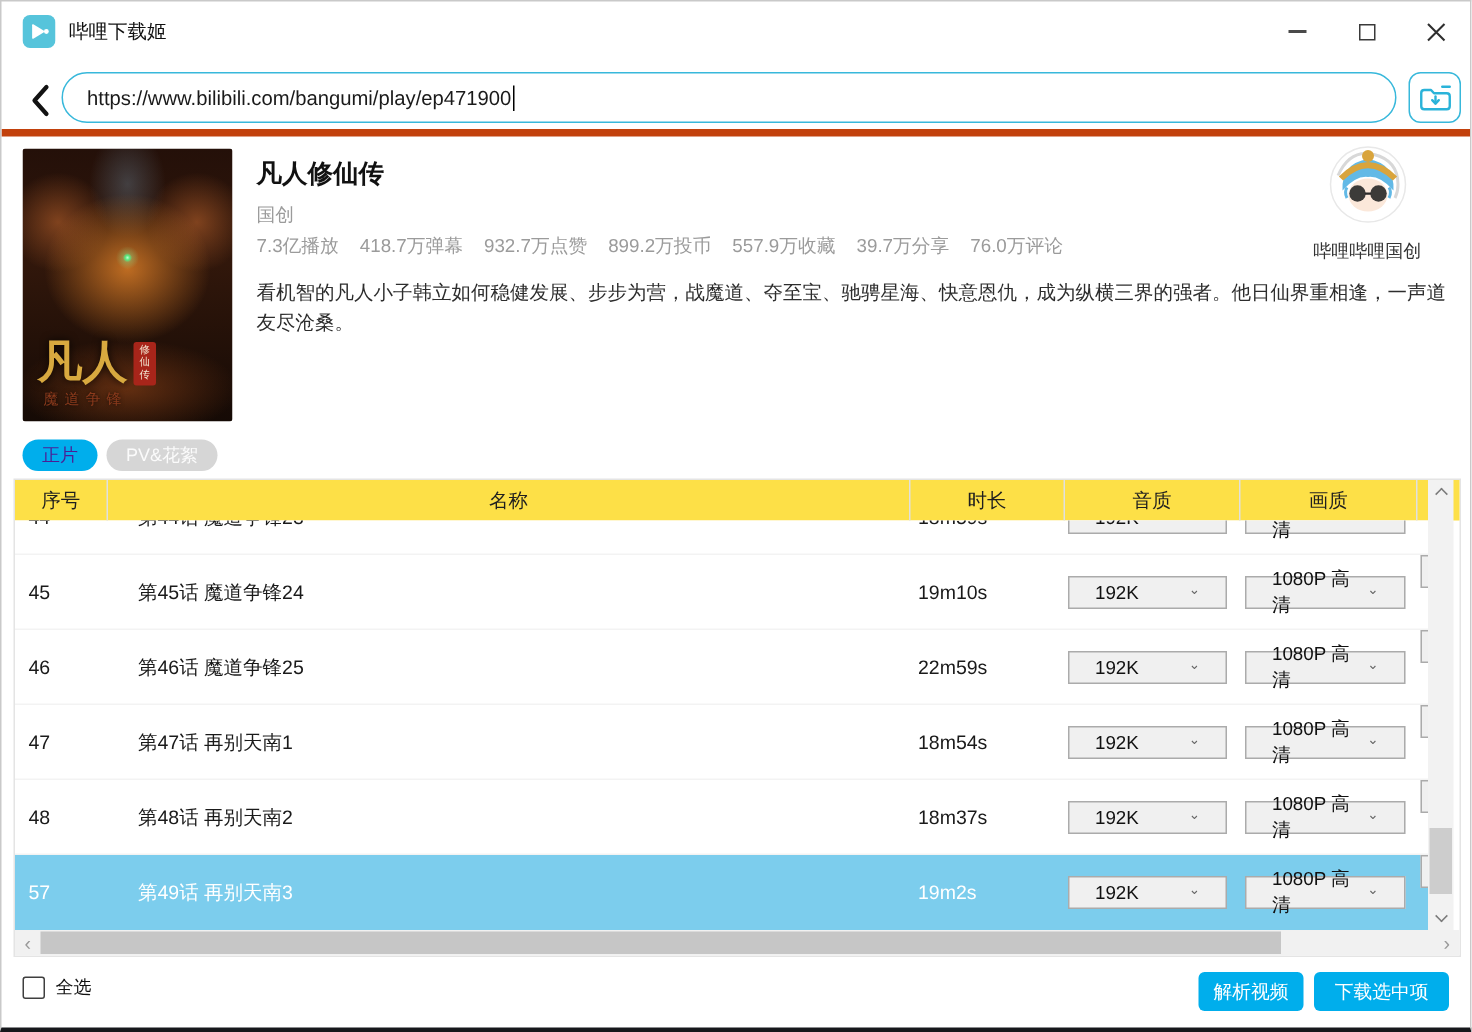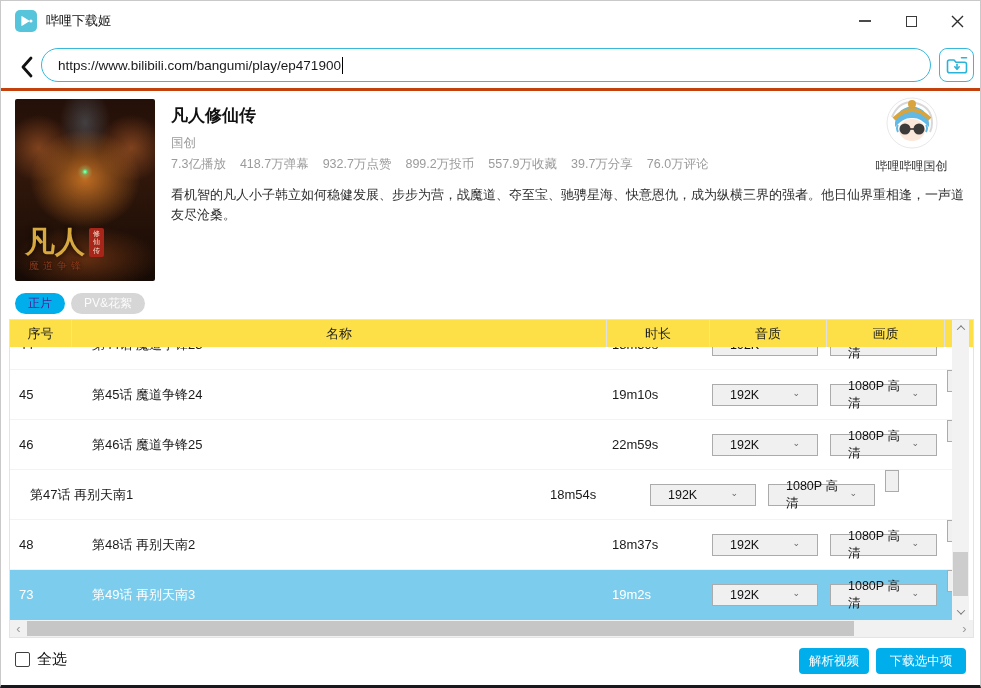--- a/index.html
+++ b/index.html
@@ -11,21 +11,21 @@
   }
   
   .titlebar{position:absolute;left:0;top:0;width:100%;height:40px;display:flex;align-items:center;}
   .appicon{margin-left:14px;flex:0 0 auto;}
   .apptitle{margin-left:9px;font-size:13px;color:#111;}
   .wincontrols{position:absolute;right:0;top:0;height:40px;display:flex;}
   .wc{width:46px;height:40px;display:flex;align-items:center;justify-content:center;cursor:pointer;}
   .dash{width:12px;height:2px;background:#4a4a4a;}
   .maxbox{width:11px;height:11px;border:1.3px solid #3a3a3a;background:#fff;}
   
-  .navbar{position:absolute;left:0;top:40px;width:100%;height:50px;border-bottom:3px solid #c2410c;}
+  .navbar{position:absolute;left:0;top:40px;width:100%;height:50px;border-bottom:5px solid #c2410c;}
   .backbtn{position:absolute;left:14px;top:14px;width:22px;height:24px;display:flex;align-items:center;justify-content:center;cursor:pointer;}
   .urlbar{position:absolute;left:40px;top:7px;width:890px;height:34px;border:1.5px solid var(--url-border,#38b8db);
     border-radius:17px;display:flex;align-items:center;padding:0 16px;background:#fff;cursor:text;}
   .urltext{font-size:13.5px;color:#1a1a1a;white-space:nowrap;}
   .caret{display:inline-block;width:1.3px;height:17px;background:#000;margin-left:1px;}
   .dlbtn{position:absolute;left:938px;top:7px;width:35px;height:34px;border:1.5px solid var(--url-border,#38b8db);
     border-radius:8px;display:flex;align-items:center;justify-content:center;background:#fff;cursor:pointer;}
   
   .poster{position:absolute;left:14px;top:98px;width:140px;height:182px;border-radius:2px;overflow:hidden;
     background:
@@ -88,21 +88,21 @@
   .vchev{width:6px;height:6px;border-left:1.5px solid #7a7a7a;border-top:1.5px solid #7a7a7a;}
   .vchev.up{transform:rotate(45deg) translate(1px,1px);}
   .vchev.dn{transform:rotate(225deg) translate(1px,1px);}
   .vthumb{position:absolute;left:1px;top:232px;width:15px;height:44px;background:#cdcdcd;}
   .hscroll{position:absolute;left:0;top:300px;width:963px;height:17px;background:#f1f1f1;}
   .harrow{position:absolute;top:0;width:17px;height:17px;display:flex;align-items:center;justify-content:center;
     color:#9a9a9a;font-size:13px;line-height:1;}
   .harrow.right{right:0;}
   .hthumb{position:absolute;left:17px;top:1px;width:827px;height:15px;background:#c6c6c6;}
   
-  .selall{position:absolute;left:14px;top:649px;display:flex;align-items:center;gap:7px;font-size:15px;color:#111;cursor:pointer;}
+  .selall{position:absolute;left:14px;top:649px;display:flex;align-items:center;gap:7px;font-size:12px;color:#111;cursor:pointer;}
   .cb{width:15px;height:15px;border:1.5px solid #3f3f3f;border-radius:2px;background:#fff;display:inline-block;}
   .btn{position:absolute;top:647px;height:26px;border:none;border-radius:4px;background:var(--accent,#00aeec);
     color:#fff;font-size:12.5px;font-family:inherit;padding:0 10px;cursor:pointer;}
   .btn.parse{right:111px;width:70px;}
   .btn.dlsel{right:14px;width:90px;}
 </style>
 </head>
 <body>
 
 <div id="win" data-name="app-window">
@@ -249,20 +249,21 @@
     <div class="td c4">
       <div class="select" data-name="video-quality-select">
         <span data-name="video-quality-value">1080P 高清</span>
         <span class="chev" data-name="chevron-down-icon">⌄</span>
       </div>
     </div>
     <div class="sliver" data-name="clipped-next-column"></div>
   </div>
 
   <div class="trow" data-name="table-row">
+    <div class="td c0" data-name="episode-number">47</div>
     <div class="td c1" data-name="episode-name">第47话 再别天南1</div>
     <div class="td c2" data-name="episode-duration">18m54s</div>
     <div class="td c3">
       <div class="select" data-name="audio-quality-select">
         <span data-name="audio-quality-value">192K</span>
         <span class="chev" data-name="chevron-down-icon">⌄</span>
       </div>
     </div>
     <div class="td c4">
       <div class="select" data-name="video-quality-select">
@@ -286,21 +287,21 @@
     <div class="td c4">
       <div class="select" data-name="video-quality-select">
         <span data-name="video-quality-value">1080P 高清</span>
         <span class="chev" data-name="chevron-down-icon">⌄</span>
       </div>
     </div>
     <div class="sliver" data-name="clipped-next-column"></div>
   </div>
 
   <div class="trow selected" data-name="table-row">
-    <div class="td c0" data-name="episode-number">73</div>
+    <div class="td c0" data-name="episode-number">57</div>
     <div class="td c1" data-name="episode-name">第49话 再别天南3</div>
     <div class="td c2" data-name="episode-duration">19m2s</div>
     <div class="td c3">
       <div class="select" data-name="audio-quality-select">
         <span data-name="audio-quality-value">192K</span>
         <span class="chev" data-name="chevron-down-icon">⌄</span>
       </div>
     </div>
     <div class="td c4">
       <div class="select" data-name="video-quality-select">

